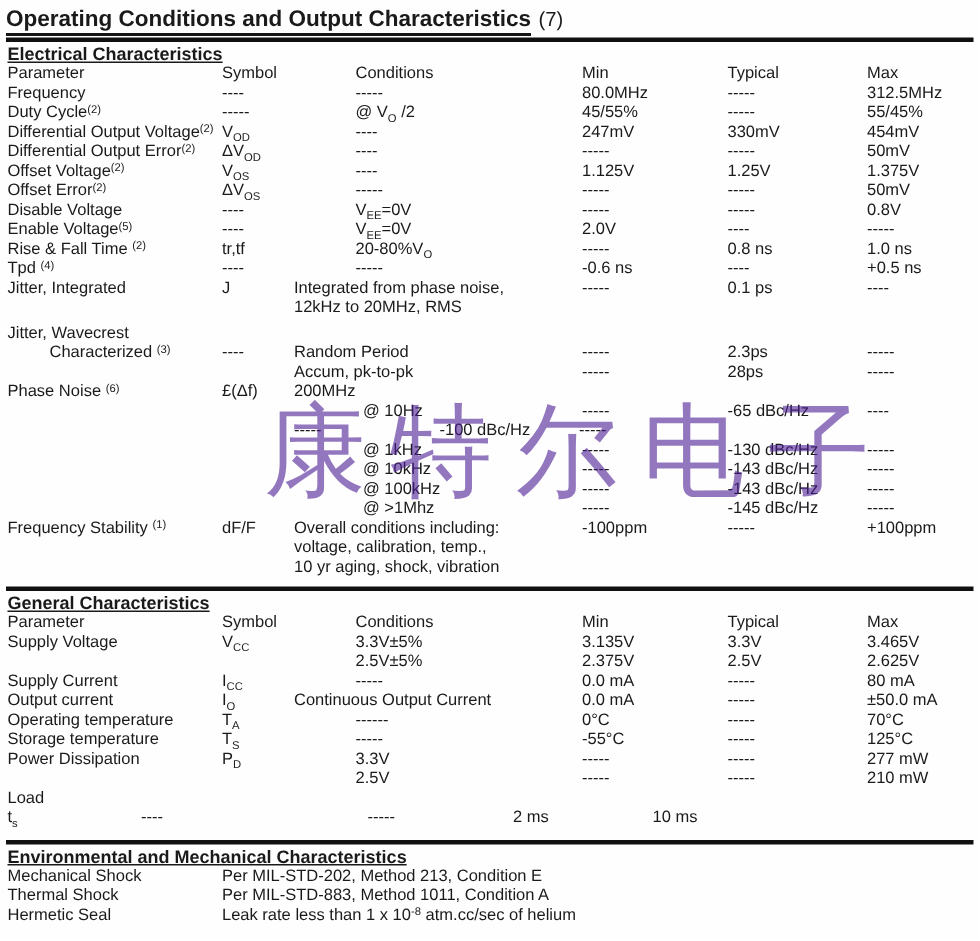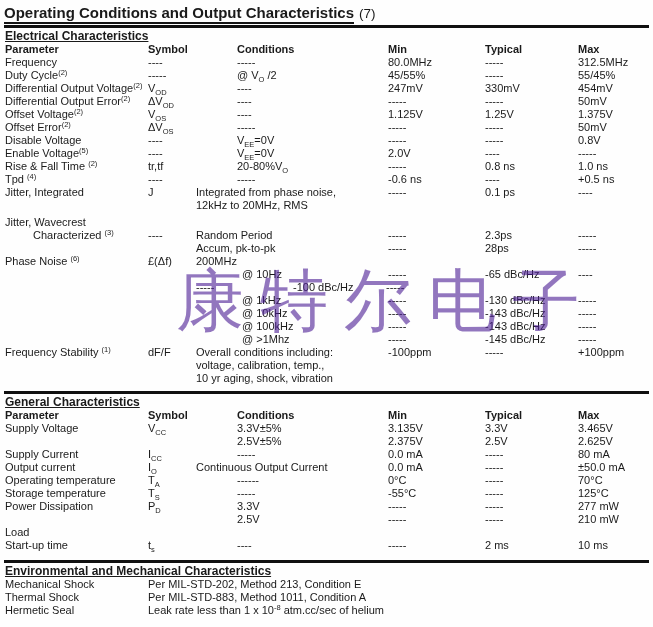--- a/index.html
+++ b/index.html
@@ -7,21 +7,21 @@
     position:relative;width:653px;height:627px;background:#fefefe;
     font-family:"Liberation Sans","DejaVu Sans",sans-serif;
     font-size:11px;color:#1a1a1a;overflow:hidden;
   }
   .titlebar{padding:4px 4px 0 4px;}
   .title{font-size:15px;font-weight:bold;border-bottom:2px solid #151515;padding-bottom:1px;}
   .titlenum{font-size:13.5px;margin-left:5px;}
   .hr{height:3px;background:#101010;margin:4px 4px 0 4px;}
   .sechead{font-weight:bold;font-size:12px;text-decoration:underline;padding-left:5px;line-height:14px;margin-top:1px;}
   .row{display:flex;padding-left:5px;line-height:13px;}
-  .hdr{font-weight:bold;}
+  .hdr{font-weight:normal;}
   .c1{width:143px;flex:none;box-sizing:border-box;}
   .c2{width:48px;flex:none;}
   .c3{width:192px;flex:none;white-space:pre-line;box-sizing:border-box;}
   .c3.pad{padding-left:41px;}
   .c3.indent{padding-left:46px;}
   .c3.flush{padding-left:0;}
   .c4{width:97px;flex:none;}
   .c5{width:93px;flex:none;}
   .c6{flex:1;}
   .pi{padding-left:28px;}
@@ -313,21 +313,20 @@
         <span class="c2"></span>
         <span class="c3 pad">2.5V</span>
         <span class="c4">-----</span>
         <span class="c5">-----</span>
         <span class="c6">210 mW</span>
       </div>
       <div class="row">
         <span class="c1">Load</span>
       </div>
       <div class="row">
-        <span class="c1">Start-up time</span>
         <span class="c2">t<sub>s</sub></span>
         <span class="c3 pad">----</span>
         <span class="c4">-----</span>
         <span class="c5">2 ms</span>
         <span class="c6">10 ms</span>
       </div>
     </div>
 
   <div class="hr mt8"></div>
 

